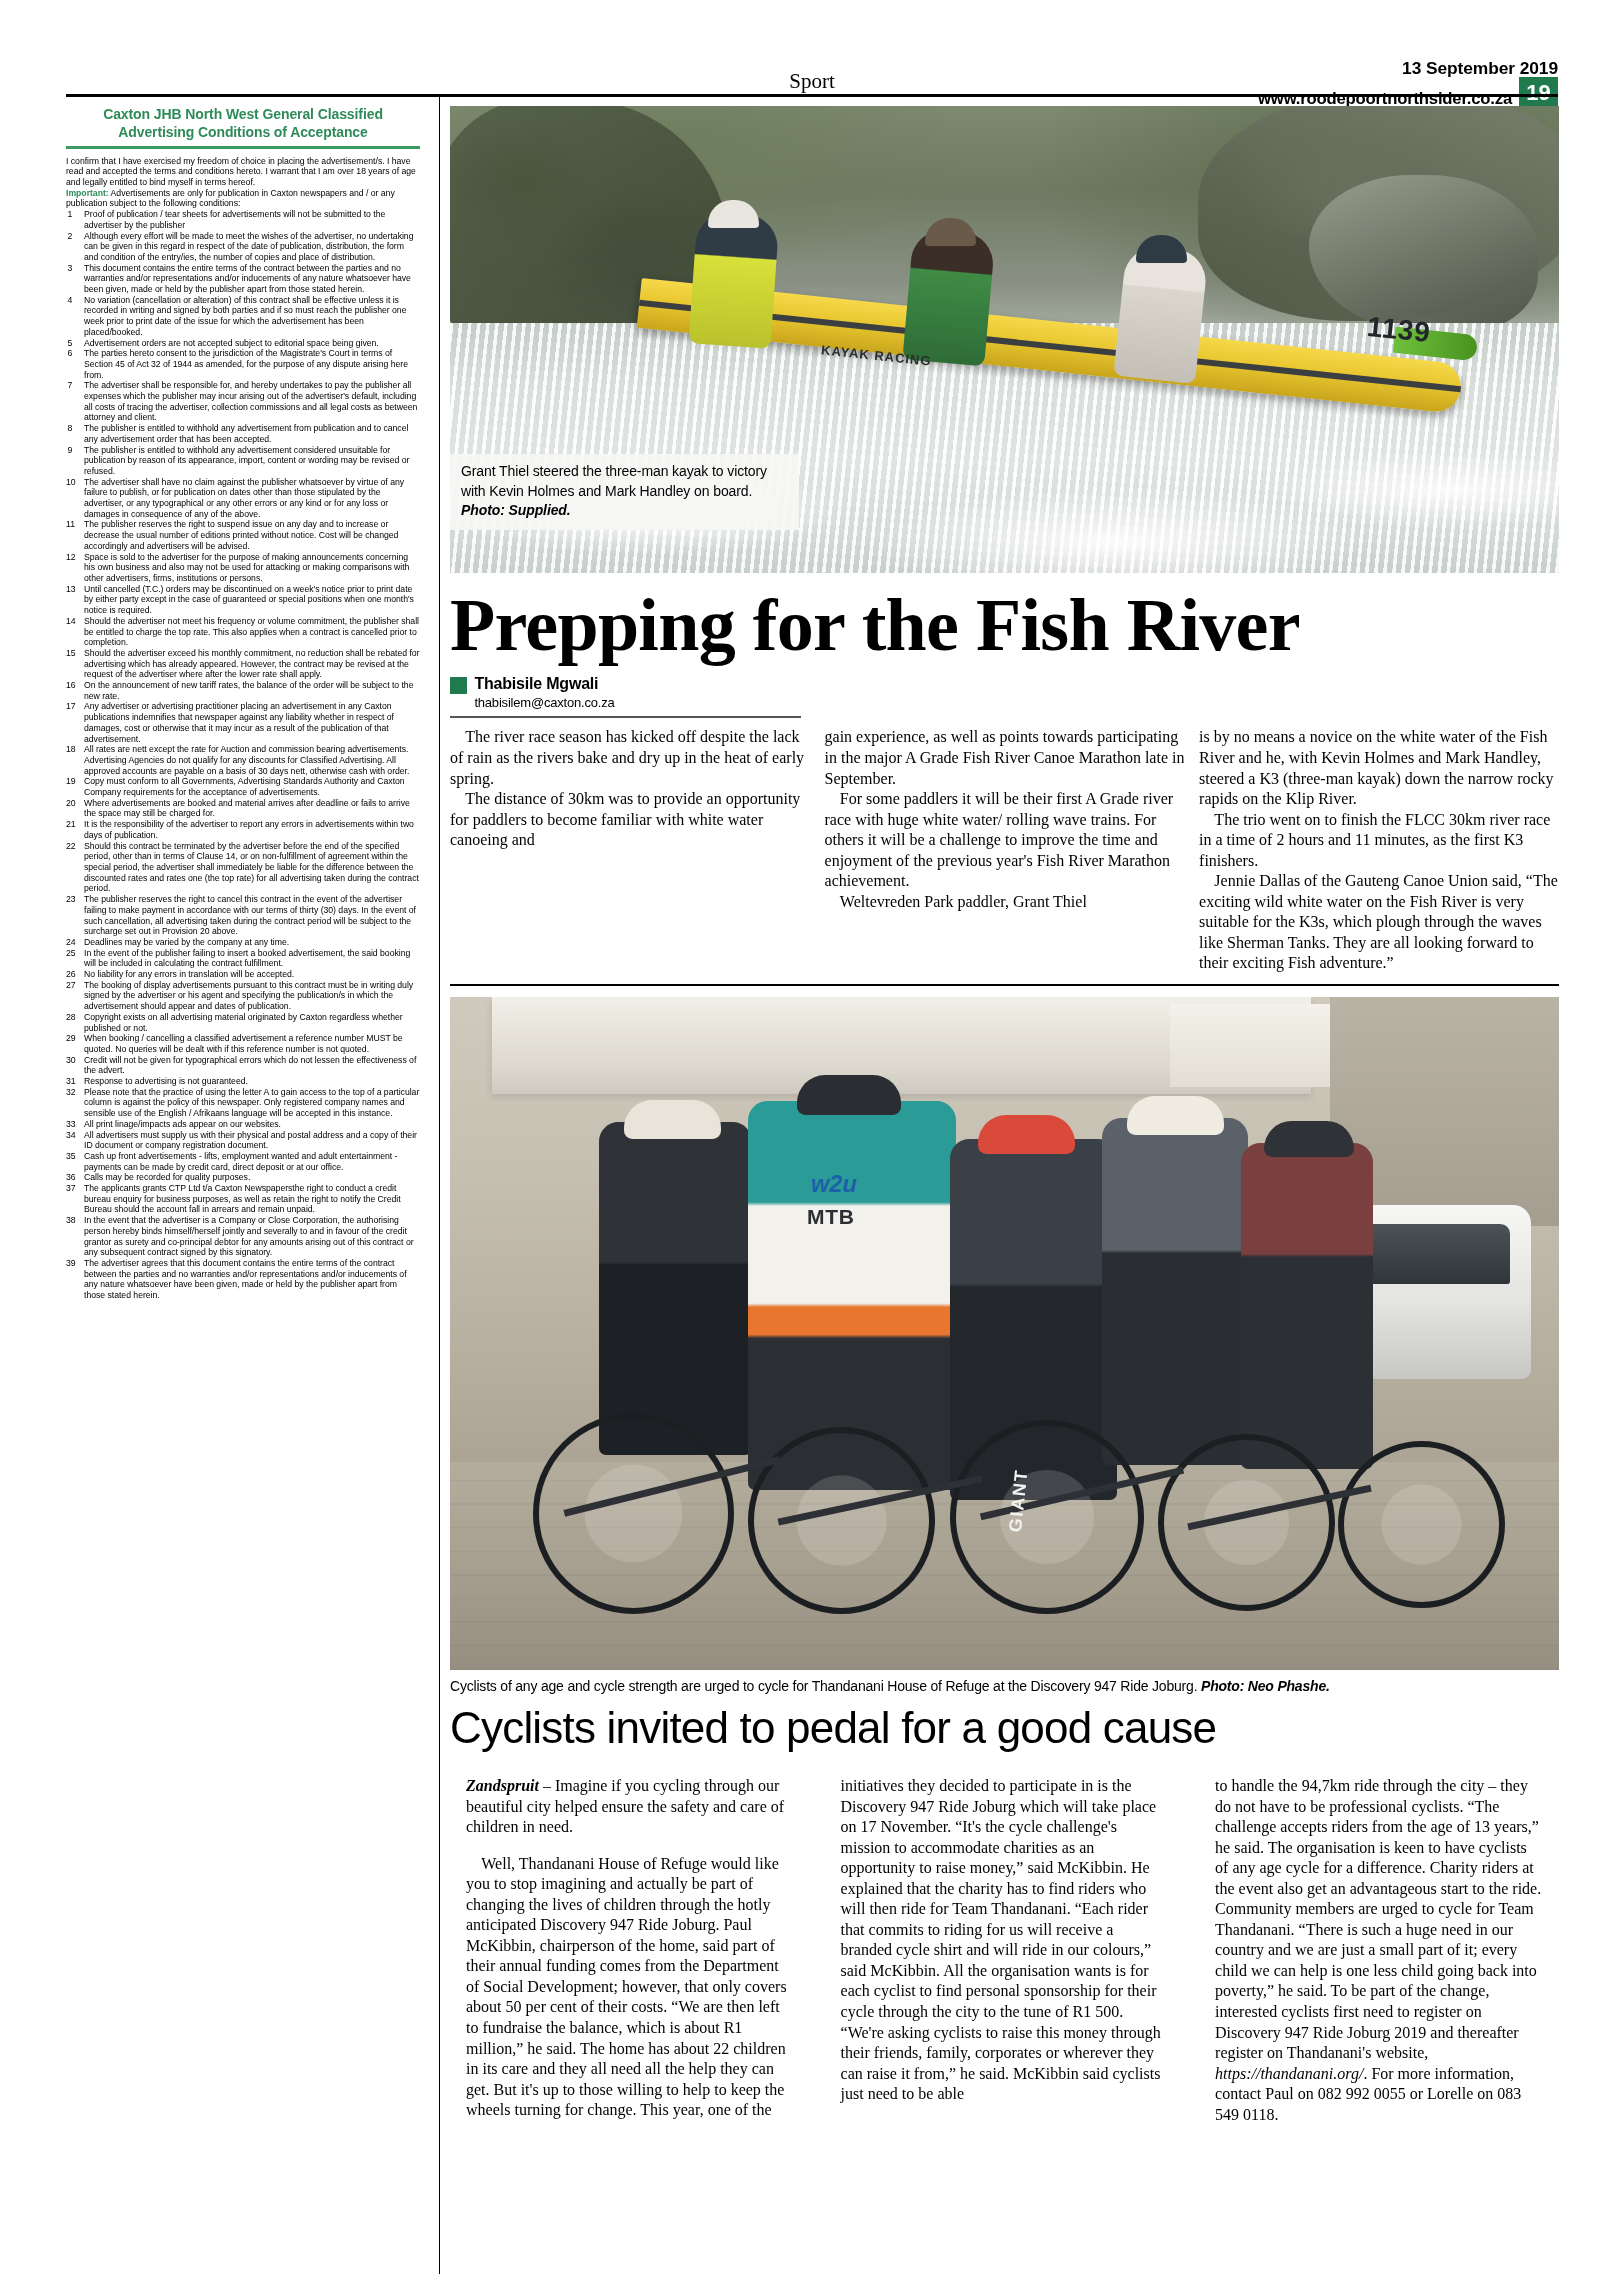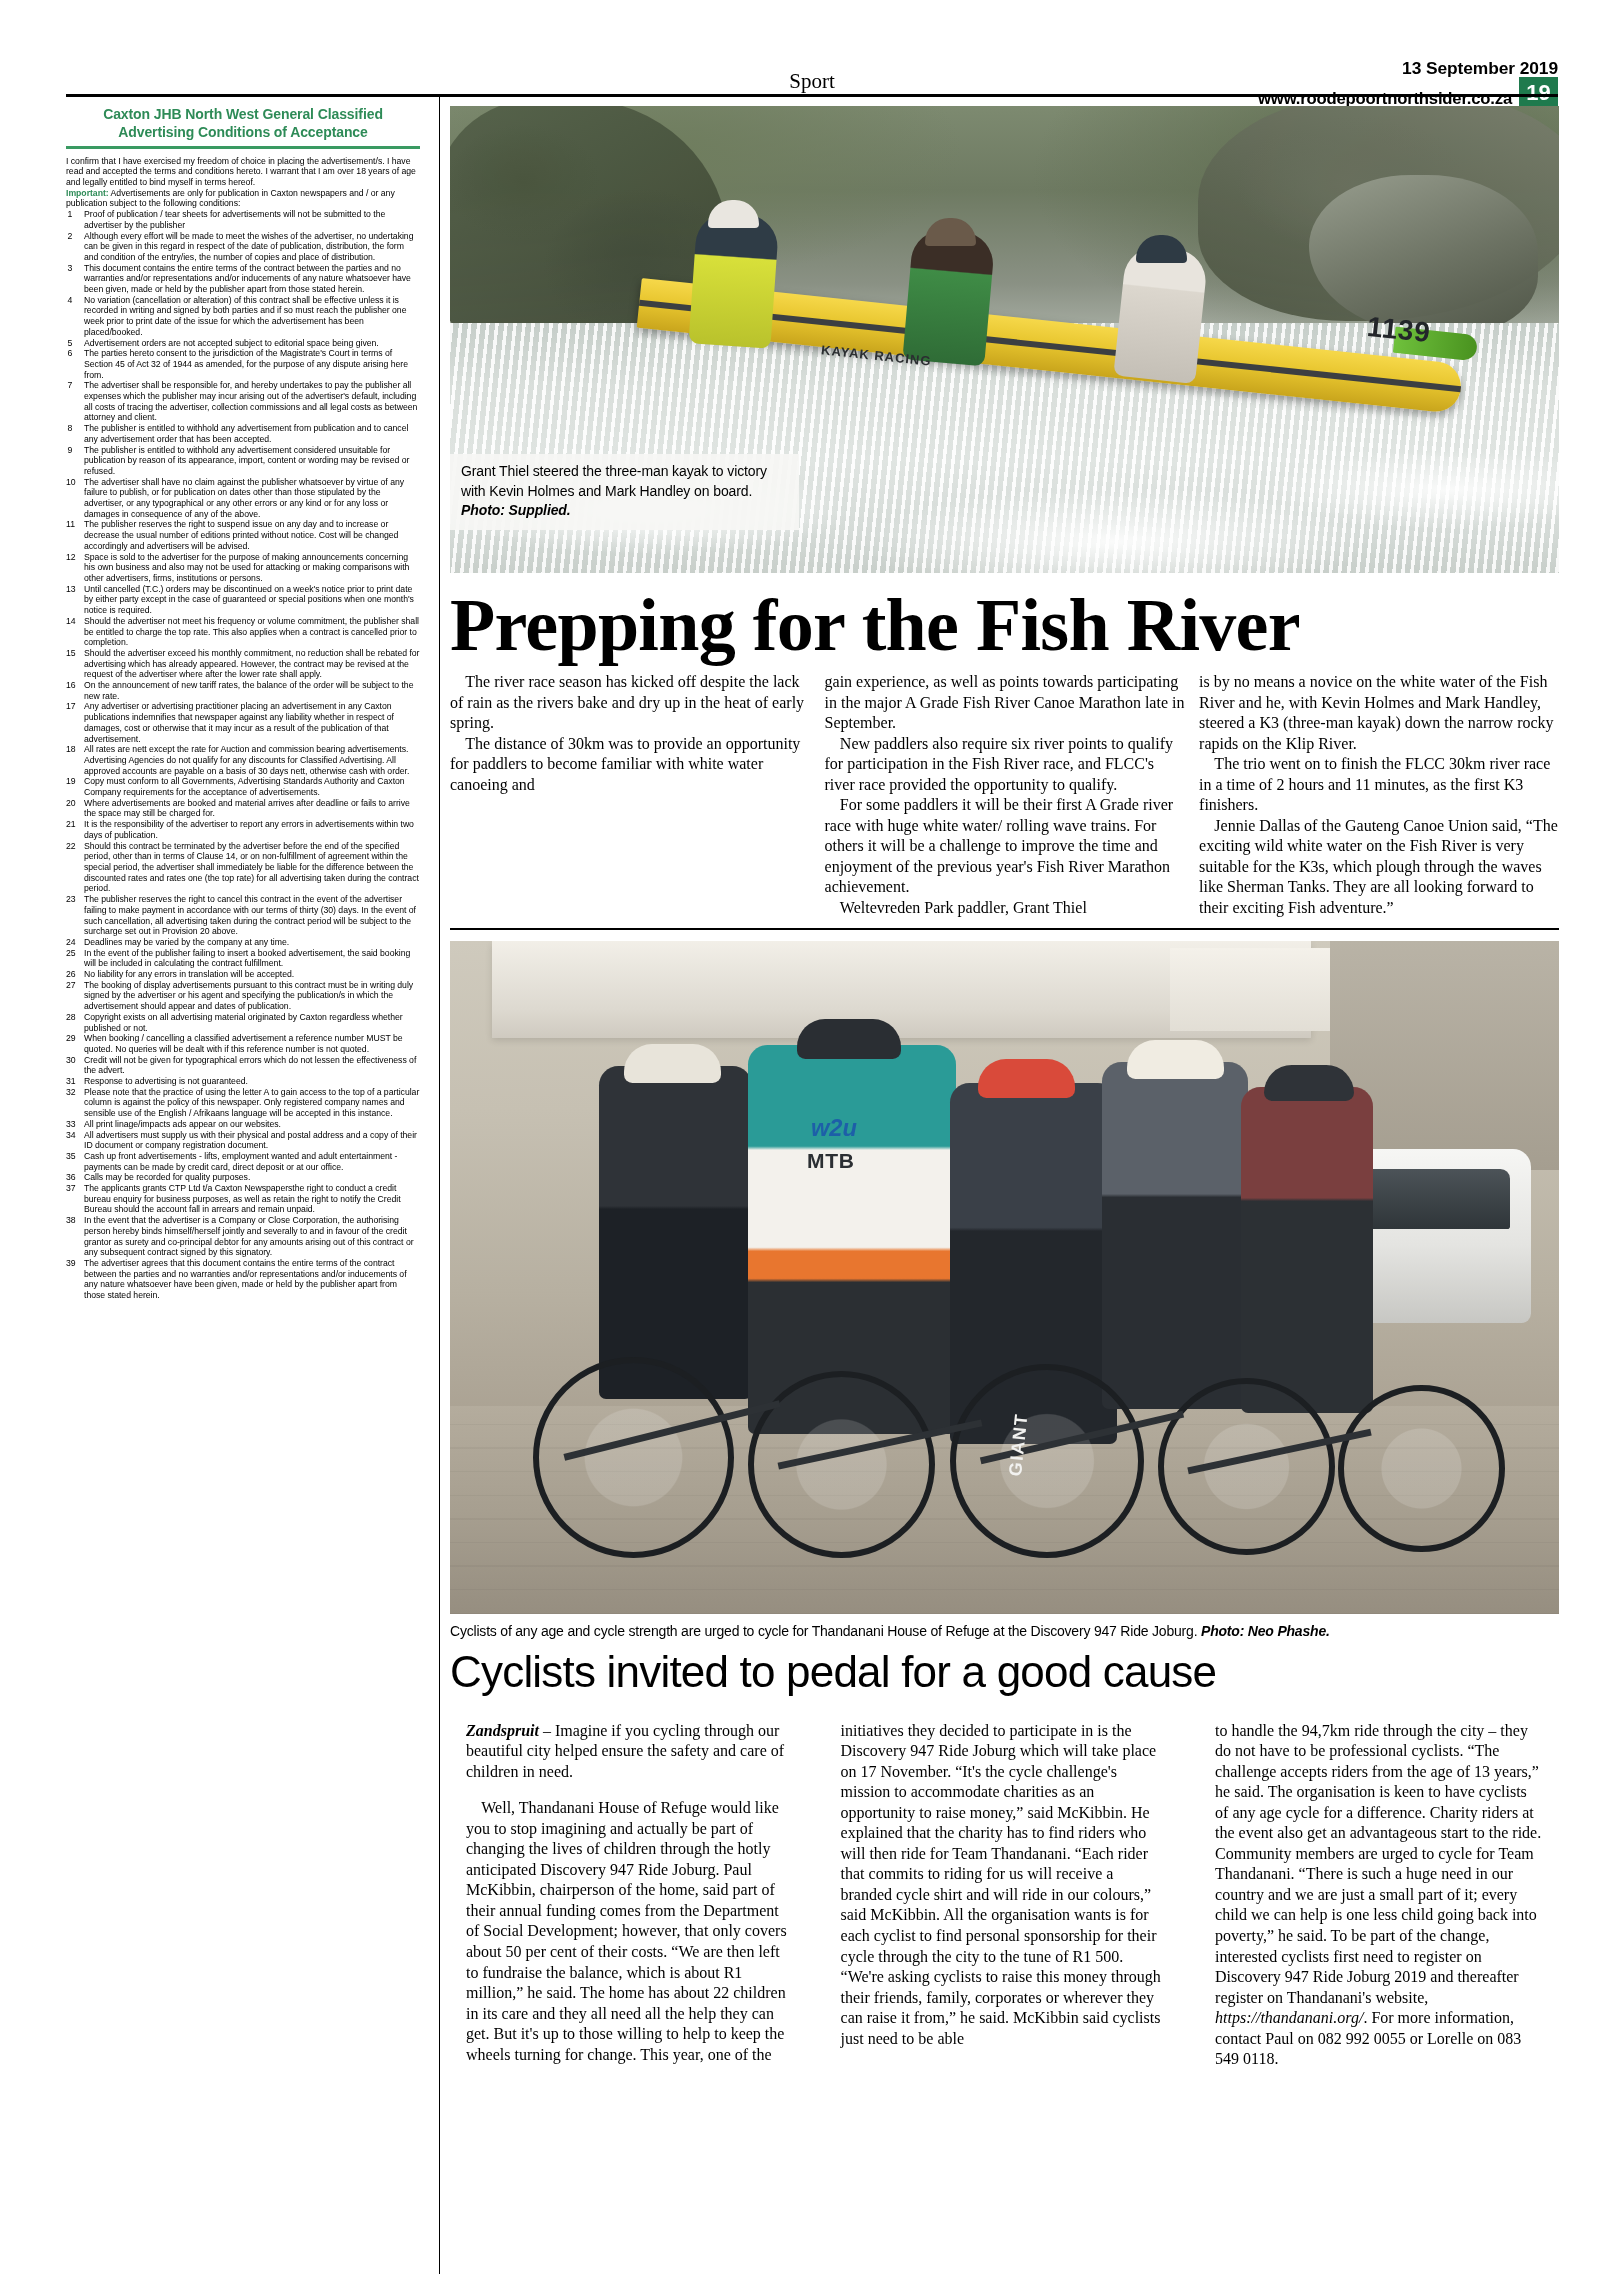--- a/index.html
+++ b/index.html
@@ -636,32 +636,41 @@
       <div class="cap cap3"></div>
       <div class="boatlabel">KAYAK RACING</div>
       <div class="bownum">1139</div>
       <div class="caption-box">
         <span>Grant Thiel steered the three-man kayak to victory with Kevin Holmes and Mark Handley on board. </span><span class="credit">Photo: Supplied.</span>
       </div>
     </div>
 
     <h1 class="headline1">Prepping for the Fish River</h1>
 
+    <div class="byline">
+      <div class="byline-row">
+        <div class="byline-sq"></div>
+        <div>
+          <div class="byline-name">Thabisile Mgwali</div>
+          <div class="byline-email">thabisilem@caxton.co.za</div>
+        </div>
+      </div>
+      <div class="byline-rule"></div>
+    </div>
 
     <div class="art1-cols">
       <div class="col">
         <div id="a1c1">
             <p>The river race season has kicked off despite the lack of rain as the rivers bake and dry up in the heat of early spring.</p>
             <p>The distance of 30km was to provide an opportunity for paddlers to become familiar with white water canoeing and</p>
           </div>
       </div>
       <div class="col">
         <div id="a1c2">
             <p class="noindent">gain experience, as well as points towards participating in the major A Grade Fish River Canoe Marathon late in September.</p>
-            <p>New paddlers also require six river points to qualify for participation in the Fish River race, and FLCC's river race provided the opportunity to qualify.</p>
             <p>For some paddlers it will be their first A Grade river race with huge white water/ rolling wave trains. For others it will be a challenge to improve the time and enjoyment of the previous year's Fish River Marathon achievement.</p>
             <p>Weltevreden Park paddler, Grant Thiel</p>
           </div>
       </div>
       <div class="col">
         <div id="a1c3">
             <p class="noindent">is by no means a novice on the white water of the Fish River and he, with Kevin Holmes and Mark Handley, steered a K3 (three-man kayak) down the narrow rocky rapids on the Klip River.</p>
             <p>The trio went on to finish the FLCC 30km river race in a time of 2 hours and 11 minutes, as the first K3 finishers.</p>
             <p>Jennie Dallas of the Gauteng Canoe Union said, “The exciting wild white water on the Fish River is very suitable for the K3s, which plough through the waves like Sherman Tanks. They are all looking forward to their exciting Fish adventure.”</p>
           </div>

